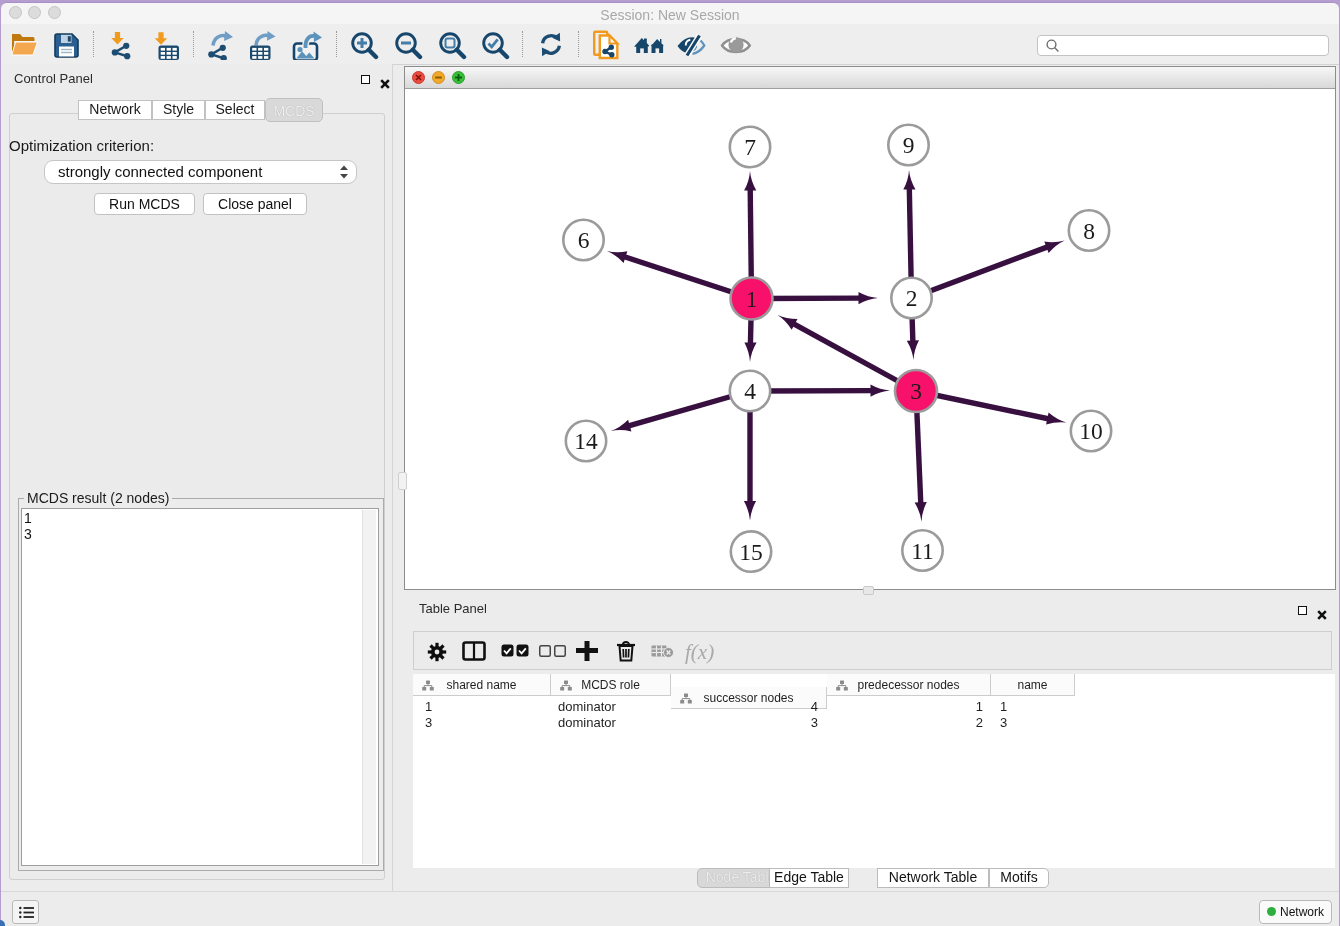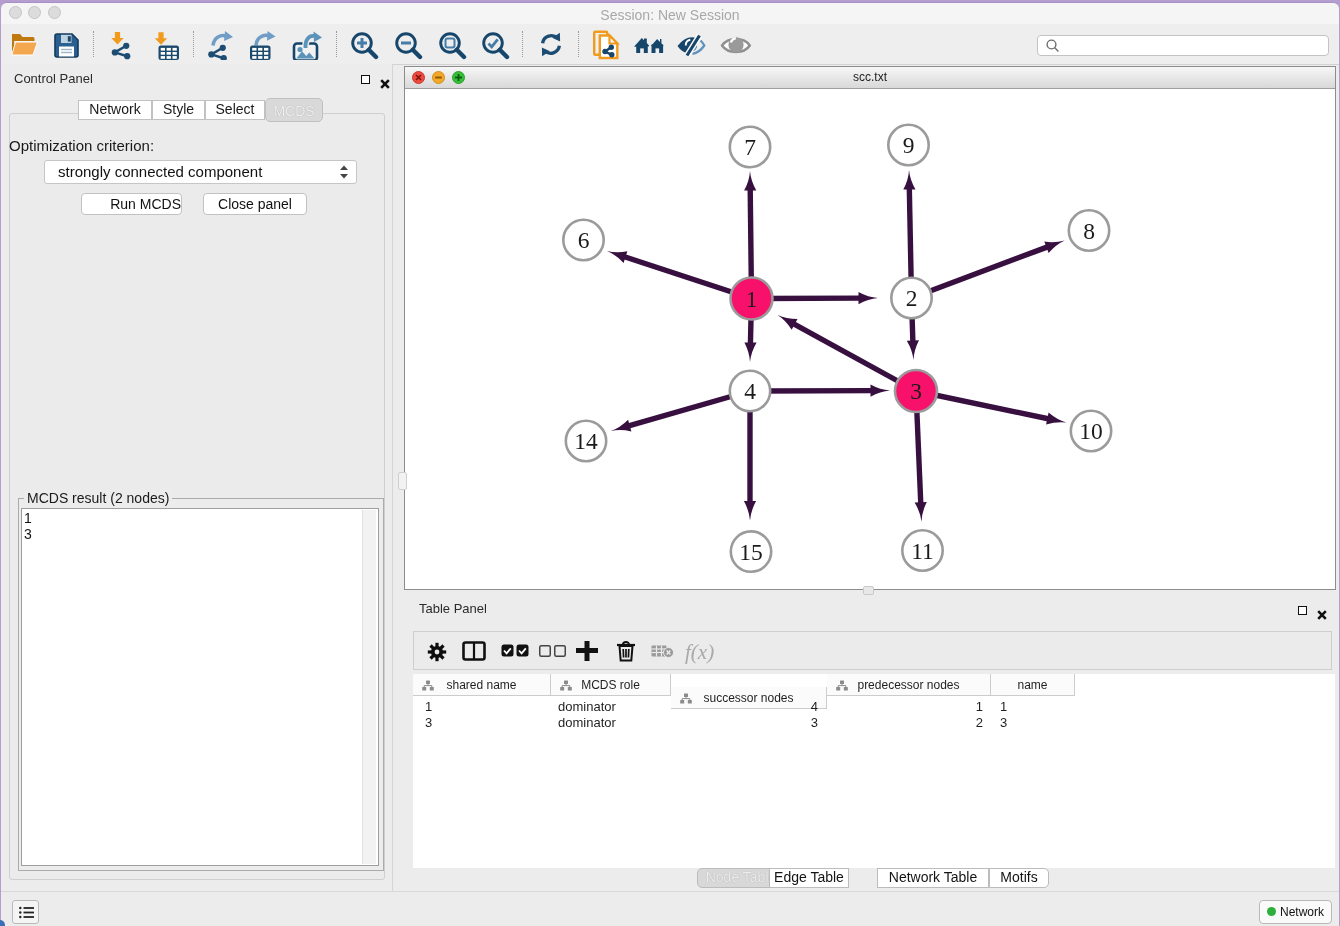--- a/index.html
+++ b/index.html
@@ -15,21 +15,21 @@
   .ticon{position:absolute;top:1px;}
   #searchbox{position:absolute;left:1036px;top:11px;width:290px;height:19px;background:#fff;border:1px solid #c3c3c3;border-radius:4px;}
   
   #cpanel{position:absolute;left:0;top:61px;width:391px;height:827px;background:#ececec;border-right:1px solid #d5d5d5;}
   #cp-title{position:absolute;left:13px;top:9px;font-size:13px;color:#2b2b2b;}
   .floatbtn{position:absolute;width:9px;height:9px;border:1.5px solid #111;box-sizing:border-box;background:#fff;}
   .tab{position:absolute;z-index:2;height:20px;box-sizing:border-box;background:#fff;border:1px solid #c2c2c2;font-size:14px;text-align:center;line-height:17px;color:#1a1a1a;}
   .tabsel{background:#d9d9d9;border:1px solid #c0c0c0;border-radius:5px;color:#f0f0f0;text-shadow:0 0 1px #9c9c9c;}
   #cp-inner{position:absolute;left:8px;top:49px;width:374px;height:765px;border:1px solid #cfcfcf;background:#ebebeb;border-radius:3px;}
   #optlabel{position:absolute;left:8px;top:73px;width:383px;text-align:left;font-size:15px;color:#1a1a1a;}
-  #optsel{position:absolute;left:43px;top:96px;width:311px;height:22px;background:#fff;border:1px solid #c6c6c6;border-radius:3px;font-size:15px;color:#111;line-height:22px;}
+  #optsel{position:absolute;left:43px;top:96px;width:311px;height:22px;background:#fff;border:1px solid #c6c6c6;border-radius:9px;font-size:15px;color:#111;line-height:22px;}
   .btn{position:absolute;top:129px;height:22px;background:#fff;border:1px solid #c2c2c2;border-radius:4px;font-size:14px;color:#111;text-align:center;line-height:21px;box-sizing:border-box;}
   #fieldset{position:absolute;left:17px;top:434px;width:364px;height:371px;border:1px solid #ababab;background:#ececec;}
   #fs-legend{position:absolute;left:5px;top:-9px;background:#ececec;padding:0 3px;font-size:14px;color:#1a1a1a;}
   #fs-white{position:absolute;left:2px;top:9px;width:358px;height:358px;background:#fff;border:1px solid #9e9e9e;box-sizing:border-box;}
   #fs-scroll{position:absolute;right:2px;top:1px;width:13px;height:354px;background:#f2f2f2;border-left:1px solid #e0e0e0;}
   
   #netwin{position:absolute;left:403px;top:63px;width:932px;height:524px;border:1px solid #8c8c8c;box-sizing:border-box;background:#fff;}
   #nettitle{position:absolute;left:0;top:0;width:100%;height:21px;background:linear-gradient(#f7f7f7,#d8d8d8);border-bottom:1px solid #9f9f9f;}
   .tl2{position:absolute;top:4px;width:13px;height:13px;border-radius:50%;box-sizing:border-box;overflow:hidden;}
   #netname{position:absolute;top:2.5px;left:0;width:100%;text-align:center;font-size:12px;color:#222;}
@@ -203,21 +203,21 @@
     <div class="tab" style="left:204px;top:36px;width:60px;">Select</div>
     <div class="tab tabsel" style="left:264px;top:34px;width:58px;height:24px;line-height:24px;">MCDS</div>
     <div id="cp-inner"></div>
     <div id="optlabel">Optimization criterion:</div>
     <div id="optsel"><span style="padding-left:13px;">strongly connected component</span>
       <svg width="14" height="16" style="position:absolute;right:5px;top:3px;" viewBox="0 0 14 16">
           <path d="M3 6 L7 1.5 L11 6 Z" fill="#444"></path>
           <path d="M3 10 L7 14.5 L11 10 Z" fill="#444"></path>
         </svg>
     </div>
-    <div class="btn" style="left:80px;width:101px;text-align:right;">Run MCDS</div>
+    <div class="btn" style="left:93px;width:101px;">Run MCDS</div>
     <div class="btn" style="left:202px;width:104px;">Close panel</div>
     <div id="fieldset">
       <div id="fs-legend">MCDS result (2 nodes)</div>
       <div id="fs-white">
         <div style="position:absolute;left:2px;top:1px;font-size:14px;color:#111;line-height:16px;">1<br>3</div>
         <div id="fs-scroll"></div>
       </div>
     </div>
   </div>
 
@@ -231,21 +231,20 @@
       <div class="tl2" style="left:26.5px;background:#f3a829;border:1px solid #d18f1c;">
           <svg style="position:absolute;left:0;top:0;" width="11" height="11" viewBox="0 0 11 11">
             <path d="M2.2 5.5 h6.6" stroke="#8e5b05" stroke-width="1.8"></path>
           </svg>
         </div>
       <div class="tl2" style="left:46.5px;background:#36c03a;border:1px solid #2f9e2c;">
           <svg style="position:absolute;left:0;top:0;" width="11" height="11" viewBox="0 0 11 11">
             <path d="M5.5 2 v7 M2 5.5 h7" stroke="#0c5e0e" stroke-width="1.8"></path>
           </svg>
         </div>
-      <div id="netname">scc.txt</div>
     </div>
     <div id="canvas">
       <svg id="graph" width="930" height="503" viewBox="0 0 930 503">
 <line x1="346.5" y1="209.5" x2="345.2" y2="99.5" stroke="#371040" stroke-width="5.4"></line>
 <path d="M345.0 82.0 Q345.8 91.7 351.3 101.4 L339.1 101.6 Q344.4 91.8 345.0 82.0 Z" fill="#371040"></path>
 <line x1="346.5" y1="209.5" x2="218.6" y2="167.5" stroke="#371040" stroke-width="5.4"></line>
 <path d="M202.0 162.0 Q211.5 164.3 222.4 162.3 L218.6 173.9 Q211.0 165.7 202.0 162.0 Z" fill="#371040"></path>
 <line x1="346.5" y1="209.5" x2="455.5" y2="209.1" stroke="#371040" stroke-width="5.4"></line>
 <path d="M473.0 209.0 Q463.3 209.8 453.5 215.2 L453.5 203.0 Q463.2 208.3 473.0 209.0 Z" fill="#371040"></path>
 <line x1="346.5" y1="209.5" x2="345.4" y2="255.5" stroke="#371040" stroke-width="5.4"></line>

